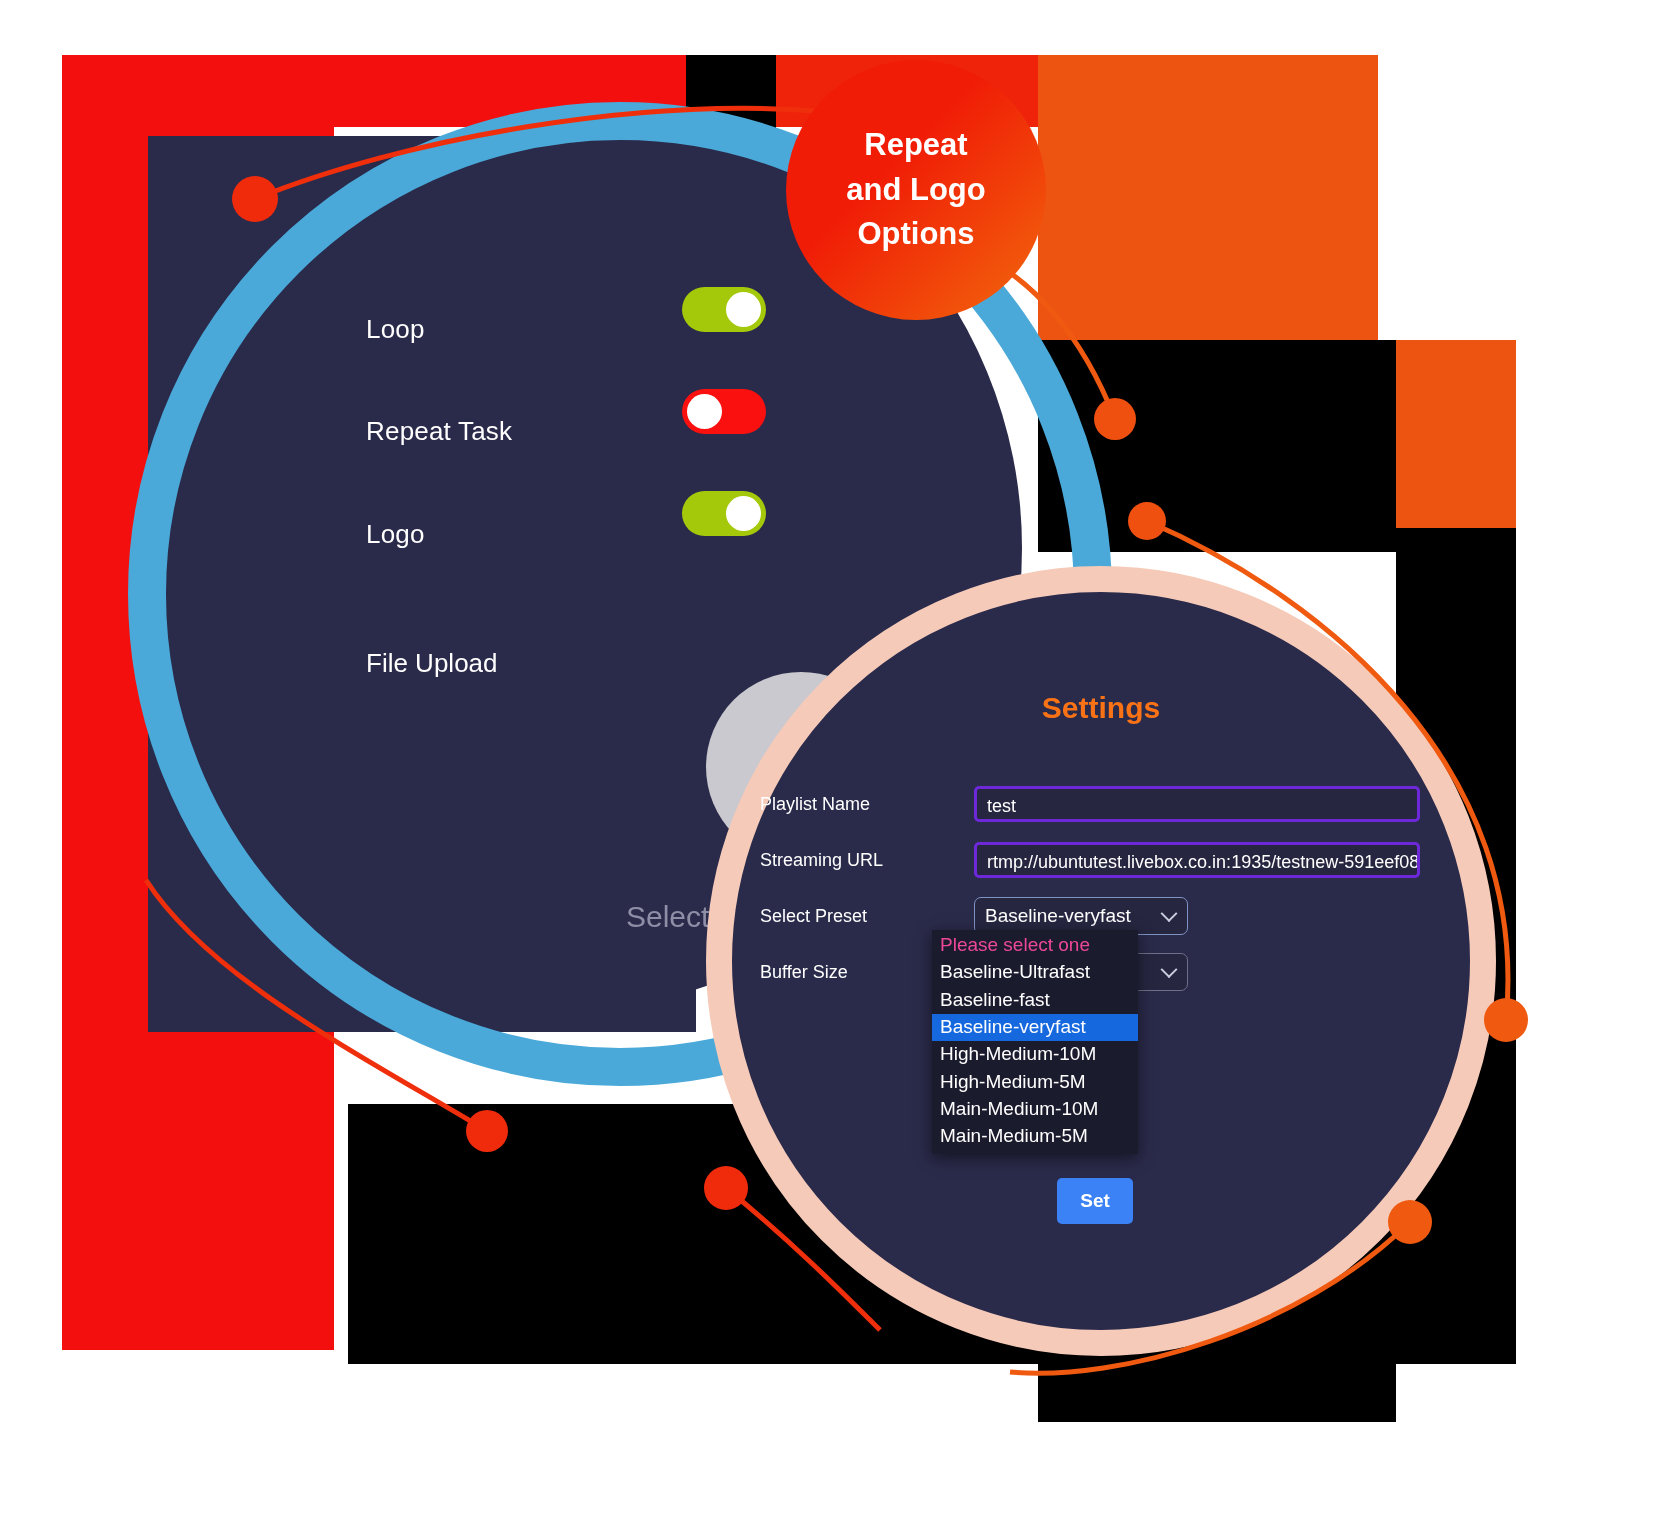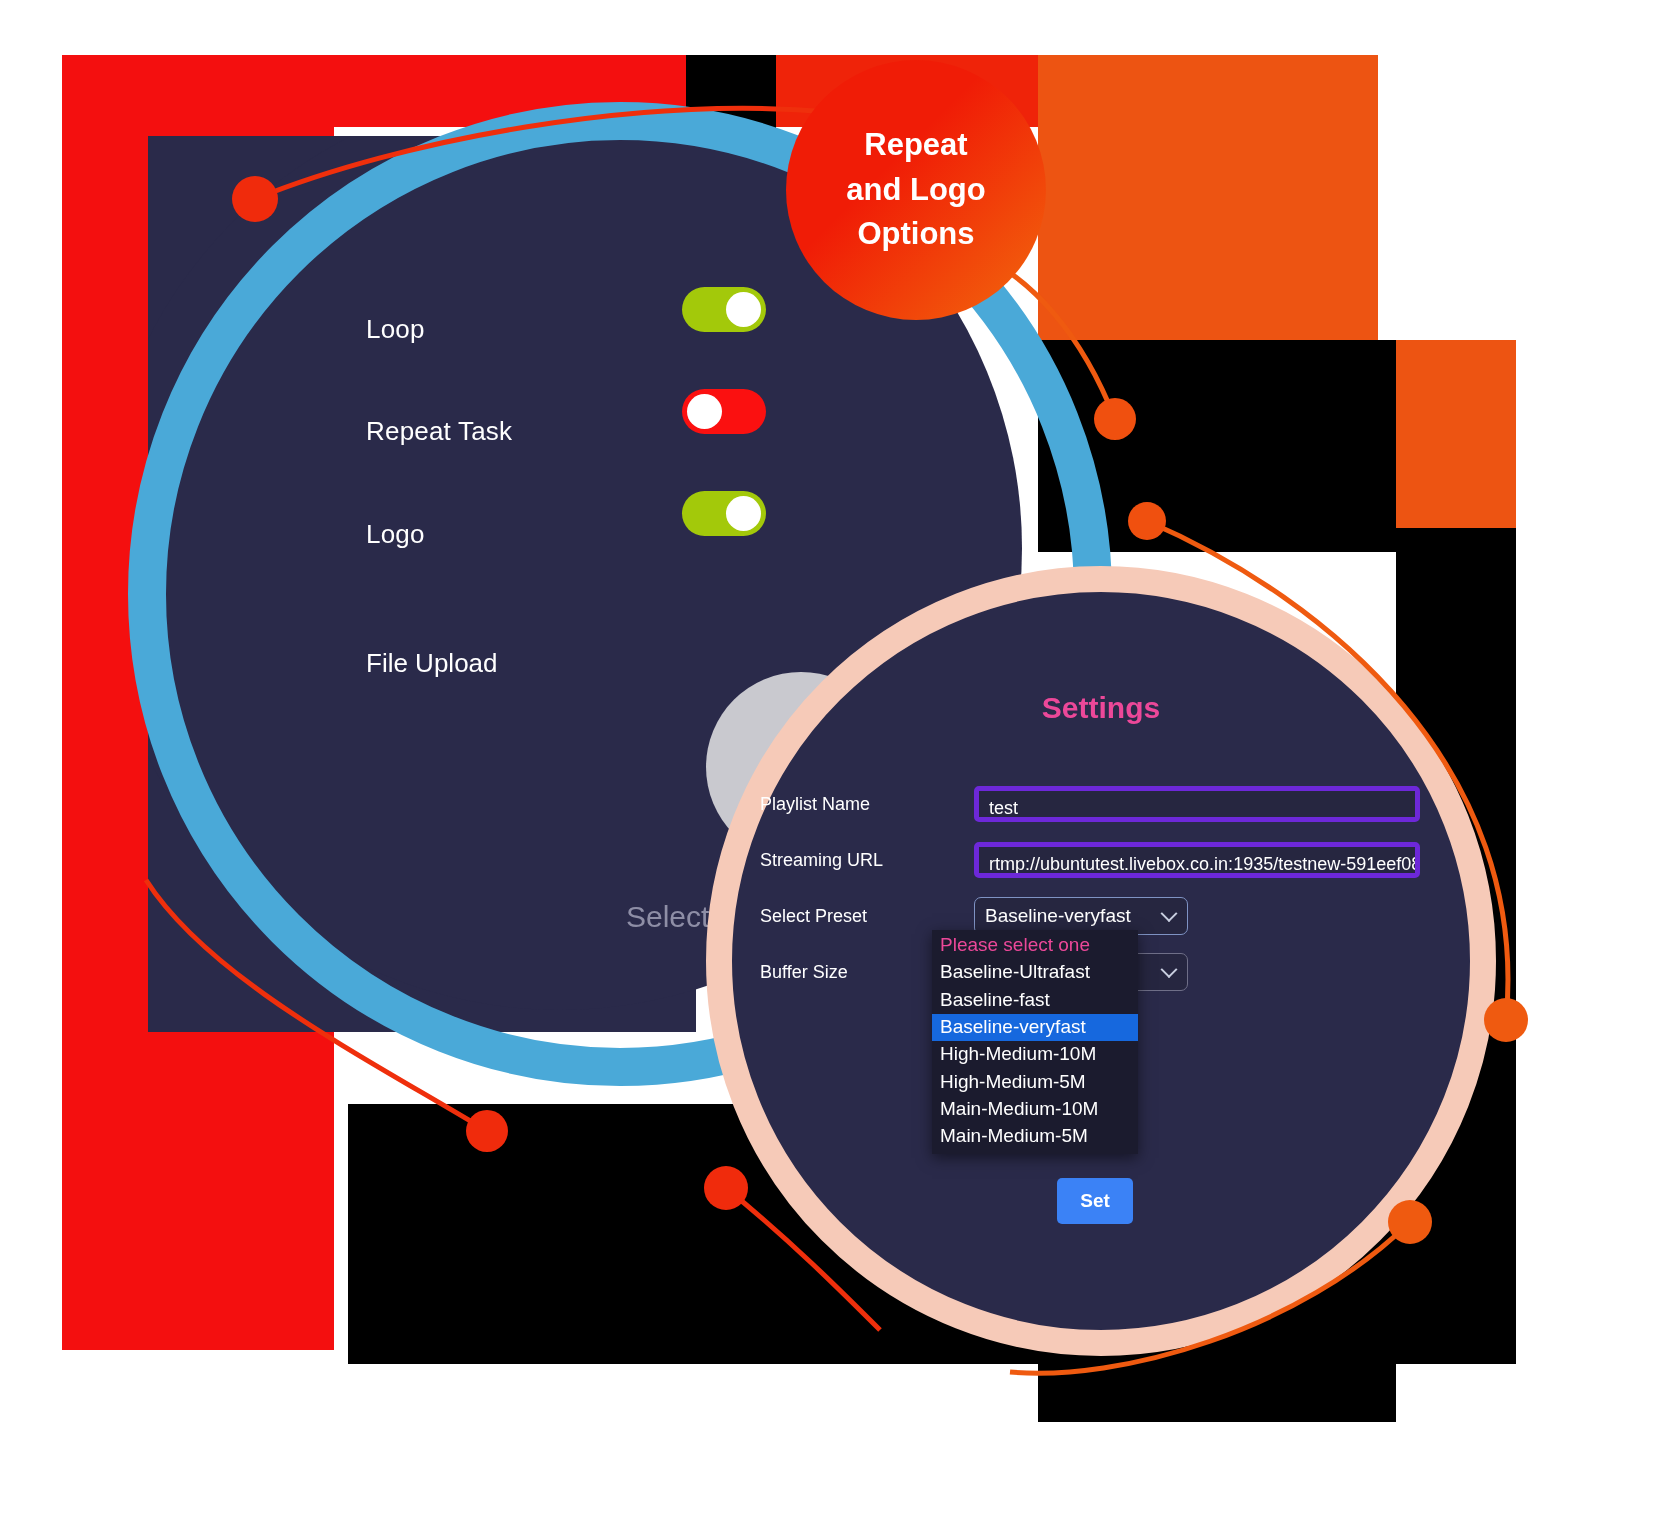--- a/index.html
+++ b/index.html
@@ -132,21 +132,21 @@
     border-radius: 50%;
     background: #2a2a4a;
     overflow: hidden;
   }
 
   .settings-title {
     position: absolute;
     left: 0; right: 0;
     top: 115px;
     text-align: center;
-    color: #ec4899;
+    color: #f97316;
     font-size: 30px;
     font-weight: bold;
   }
 
   
   .form {
     position: absolute;
     left: 760px;
     top: 776px;
     width: 660px;
@@ -161,21 +161,21 @@
   .flabel {
     color: #ffffff;
     font-size: 18px;
     width: 175px;
     flex: 0 0 175px;
   }
   .finput {
     flex: 1;
     height: 36px;
     background: #262640;
-    border: 5px solid #6d28d9;
+    border: 3px solid #6d28d9;
     border-radius: 5px;
     color: #ffffff;
     font-size: 18px;
     padding: 0 10px;
     font-family: "Liberation Sans", sans-serif;
     box-sizing: border-box;
     overflow: hidden;
     white-space: nowrap;
     line-height: 34px;
   }

